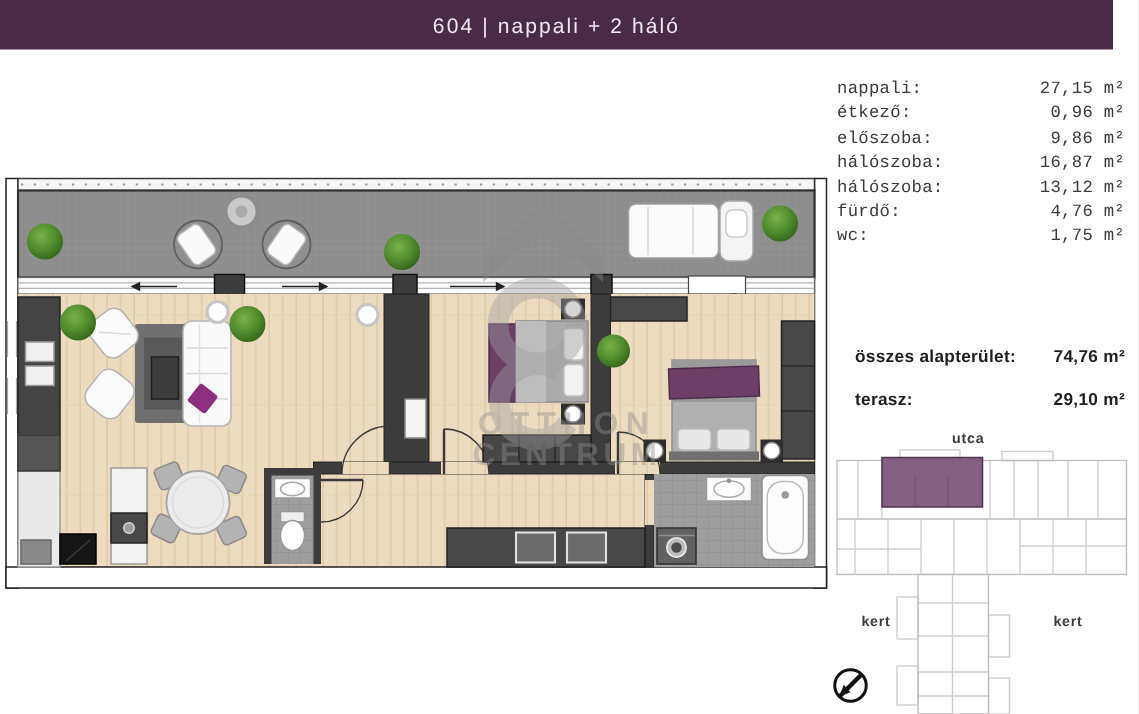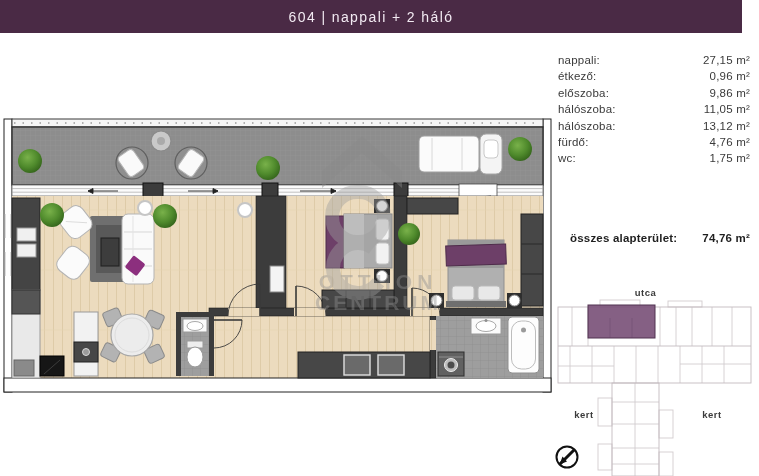--- a/index.html
+++ b/index.html
@@ -1,21 +1,21 @@
 <!DOCTYPE html>
 <html><head>
 <meta charset="utf-8">
 <style>
   html,body{margin:0;padding:0;background:#e8e8e8;}
   .page{position:relative;width:759px;height:476px;background:#ffffff;
         font-family:"Liberation Sans",sans-serif;overflow:hidden;margin:0 auto;}
   .titlebar{position:absolute;top:0;left:0;width:742px;height:33px;background:#4a2a45;
         color:#f2eaf2;display:flex;align-items:center;justify-content:center;
         font-size:14px;letter-spacing:1.4px;font-weight:400;}
-  .panel{position:absolute;left:558px;top:52px;width:192px;color:#3a3a3a;}
+  .panel{position:absolute;left:558px;top:52px;width:192px;color:#3a3a3a;font-family:Liberation Mono, monospace;}
   .row{display:flex;justify-content:space-between;font-size:11.5px;line-height:16.4px;letter-spacing:.2px;}
   .totals{position:absolute;left:558px;top:231px;width:192px;font-weight:bold;font-size:11.5px;color:#1f1f1f;}
   .trow{display:flex;justify-content:space-between;line-height:15px;margin-bottom:14px;letter-spacing:.2px;margin-left:12px;}
   .maplabel{position:absolute;font-size:9.5px;font-weight:bold;color:#3b3b3b;letter-spacing:.5px;text-align:center;}
   .lbl-utca{left:598px;top:287px;width:95px;}
   .lbl-kert-l{left:556px;top:409px;width:56px;}
   .lbl-kert-r{left:684px;top:409px;width:56px;}
   svg{position:absolute;left:0;top:0;}
 </style>
 </head>
@@ -338,40 +338,44 @@
     <div class="row">
       <span>étkező:</span>
       <span>0,96 m²</span>
     </div>
     <div class="row">
       <span>előszoba:</span>
       <span>9,86 m²</span>
     </div>
     <div class="row">
       <span>hálószoba:</span>
-      <span>11,05 m²</span>
+      <span>16,87 m²</span>
     </div>
     <div class="row">
       <span>hálószoba:</span>
       <span>13,12 m²</span>
     </div>
     <div class="row">
       <span>fürdő:</span>
       <span>4,76 m²</span>
     </div>
     <div class="row">
       <span>wc:</span>
       <span>1,75 m²</span>
     </div>
   </aside>
 
   <div class="totals">
     <div class="trow">
       <span>összes alapterület:</span>
       <span>74,76 m²</span>
     </div>
+    <div class="trow">
+      <span>terasz:</span>
+      <span>29,10 m²</span>
+    </div>
   </div>
 
   <div class="maplabel lbl-utca">utca</div>
   <div class="maplabel lbl-kert-l">kert</div>
   <div class="maplabel lbl-kert-r">kert</div>
 
 </div>
 
 </body></html>

